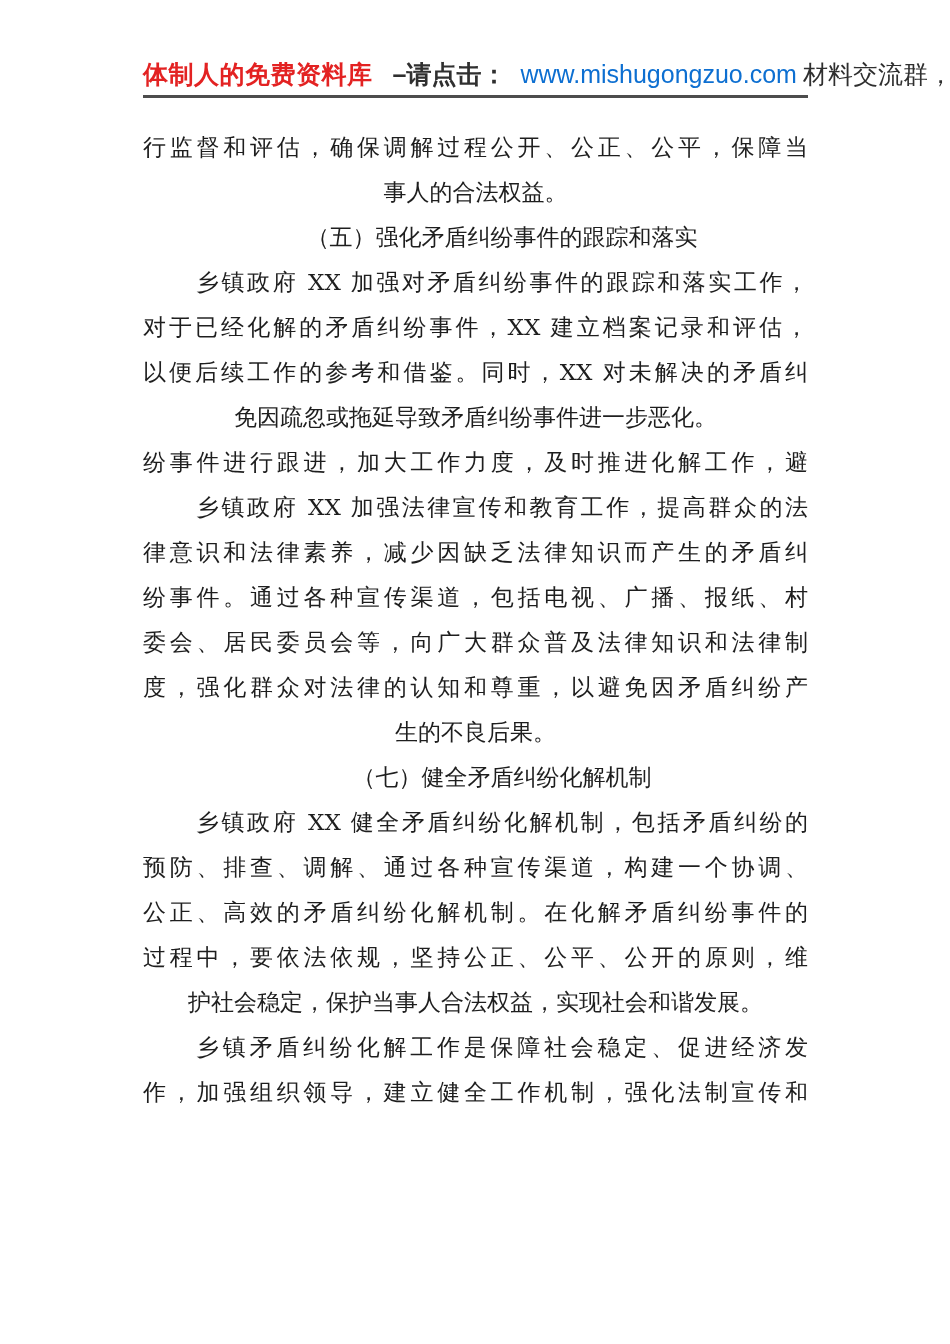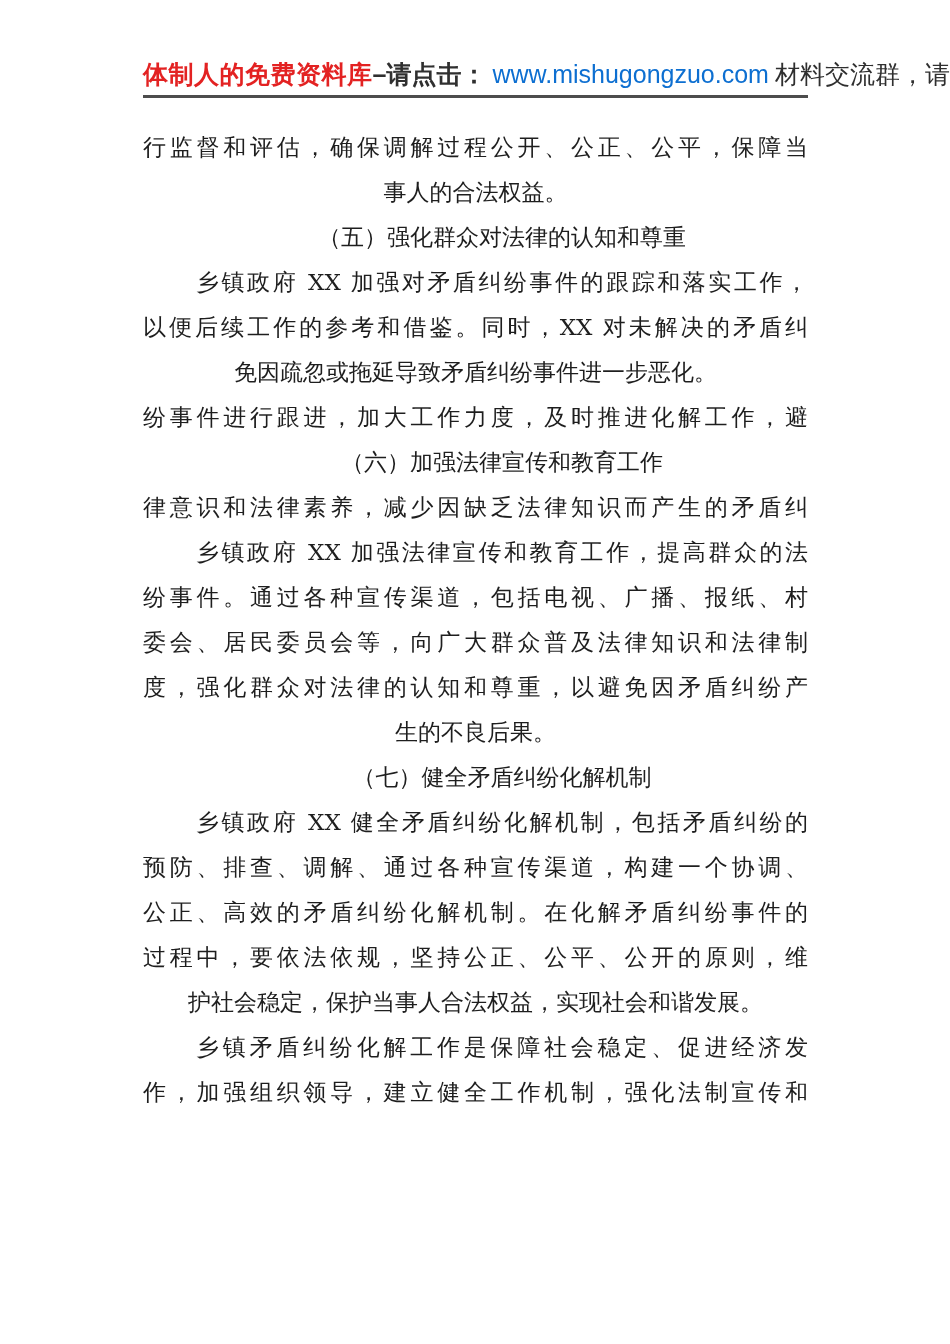--- a/index.html
+++ b/index.html
@@ -30,26 +30,26 @@
     text-align: center;
   }
   .header .brand {
     color: #e32222;
     font-weight: bold;
     letter-spacing: 0.5px;
   }
   .header .prompt {
     color: #2f2f2f;
     font-weight: bold;
-    margin-left: 0;
+    margin-left: 20px;
   }
   .header .link {
     color: #0d6fd1;
     text-decoration: none;
-    margin-left: 6px;
+    margin-left: 14px;
   }
   .header .suffix {
     color: #2f2f2f;
     margin-left: 6px;
   }
   
   .doc-body {
     position: absolute;
     left: 143px;
     top: 125px;
@@ -78,28 +78,28 @@
 
 <div class="page">
 
   <div class="header">
     <span class="brand">体制人的免费资料库</span><span class="prompt">–请点击：</span><a class="link" href="#">www.mishugongzuo.com</a><span class="suffix">材料交流群，请加微信 tizhisiri</span>
   </div>
 
   <div class="doc-body">
       <div class="line fill">行监督和评估，确保调解过程公开、公正、公平，保障当</div>
       <div class="line">事人的合法权益。</div>
-      <div class="line indent">（五）强化群众对法律的认知和尊重</div>
+      <div class="line indent">（五）强化矛盾纠纷事件的跟踪和落实</div>
       <div class="line indent fill">乡镇政府 XX 加强对矛盾纠纷事件的跟踪和落实工作，</div>
+      <div class="line fill">对于已经化解的矛盾纠纷事件，XX 建立档案记录和评估，</div>
       <div class="line fill">以便后续工作的参考和借鉴。同时，XX 对未解决的矛盾纠</div>
       <div class="line">免因疏忽或拖延导致矛盾纠纷事件进一步恶化。</div>
       <div class="line fill">纷事件进行跟进，加大工作力度，及时推进化解工作，避</div>
-      <div class="line indent">（六）加强法律宣传和教育工作</div>
+      <div class="line indent fill">乡镇政府 XX 加强法律宣传和教育工作，提高群众的法</div>
       <div class="line fill">律意识和法律素养，减少因缺乏法律知识而产生的矛盾纠</div>
-      <div class="line indent fill">乡镇政府 XX 加强法律宣传和教育工作，提高群众的法</div>
       <div class="line fill">纷事件。通过各种宣传渠道，包括电视、广播、报纸、村</div>
       <div class="line fill">委会、居民委员会等，向广大群众普及法律知识和法律制</div>
       <div class="line fill">度，强化群众对法律的认知和尊重，以避免因矛盾纠纷产</div>
       <div class="line">生的不良后果。</div>
       <div class="line indent">（七）健全矛盾纠纷化解机制</div>
       <div class="line indent fill">乡镇政府 XX 健全矛盾纠纷化解机制，包括矛盾纠纷的</div>
       <div class="line fill">预防、排查、调解、通过各种宣传渠道，构建一个协调、</div>
       <div class="line fill">公正、高效的矛盾纠纷化解机制。在化解矛盾纠纷事件的</div>
       <div class="line fill">过程中，要依法依规，坚持公正、公平、公开的原则，维</div>
       <div class="line">护社会稳定，保护当事人合法权益，实现社会和谐发展。</div>

